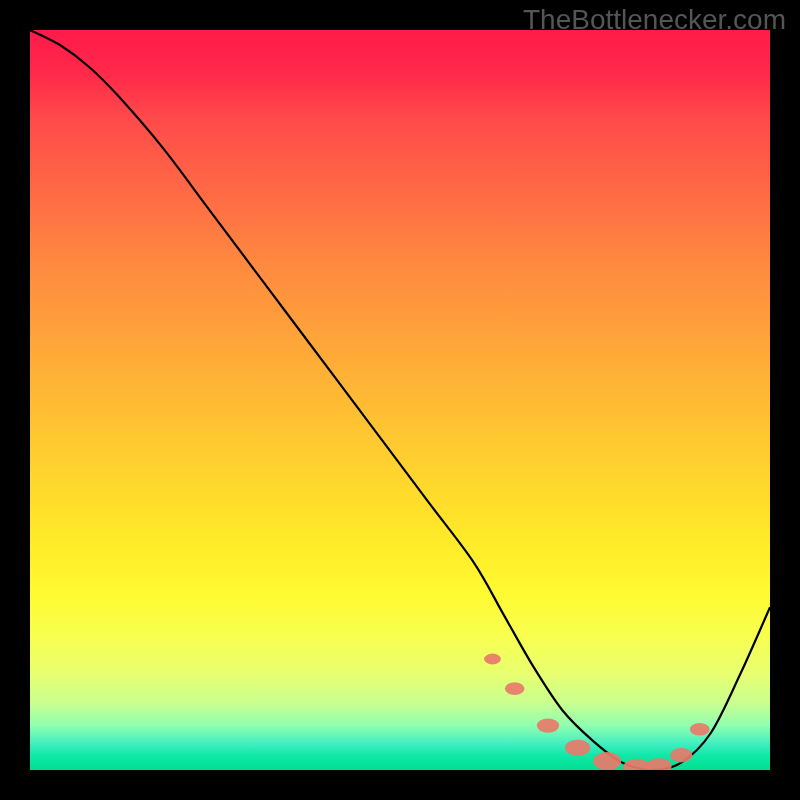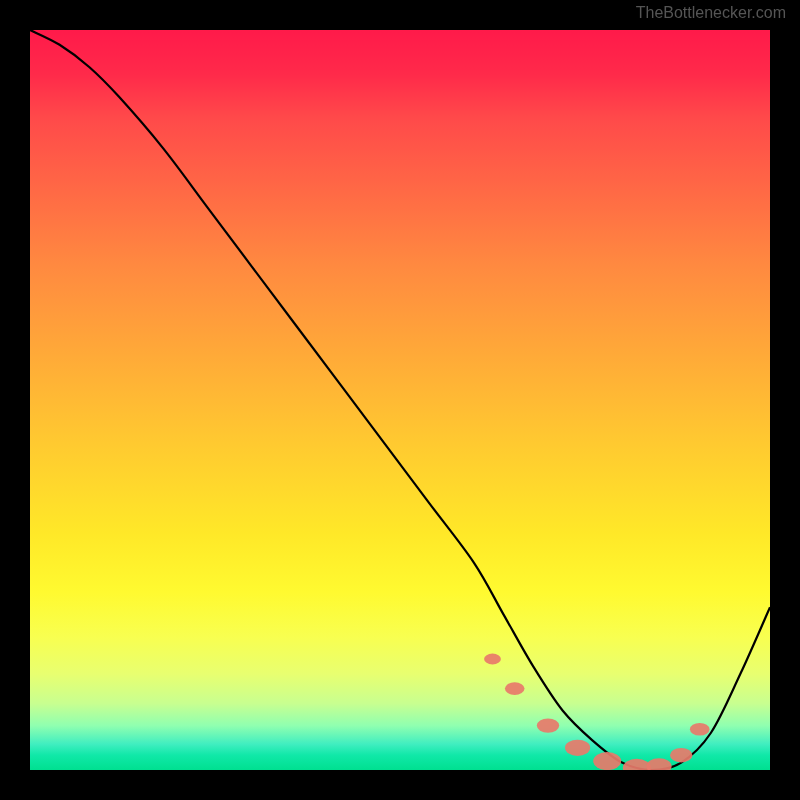--- a/index.html
+++ b/index.html
@@ -8,21 +8,21 @@
     height: 800px;
     background: #000;
     position: relative;
     font-family: Arial, sans-serif;
   }
   .attribution {
     position: absolute;
     top: 4px;
     right: 14px;
     color: #555;
-    font-size: 16px;
+    font-size: 28px;
     font-weight: 400;
     z-index: 10;
     text-align: right;
   }
   .plot-area {
     position: absolute;
     left: 30px;
     top: 30px;
     width: 740px;
     height: 740px;

